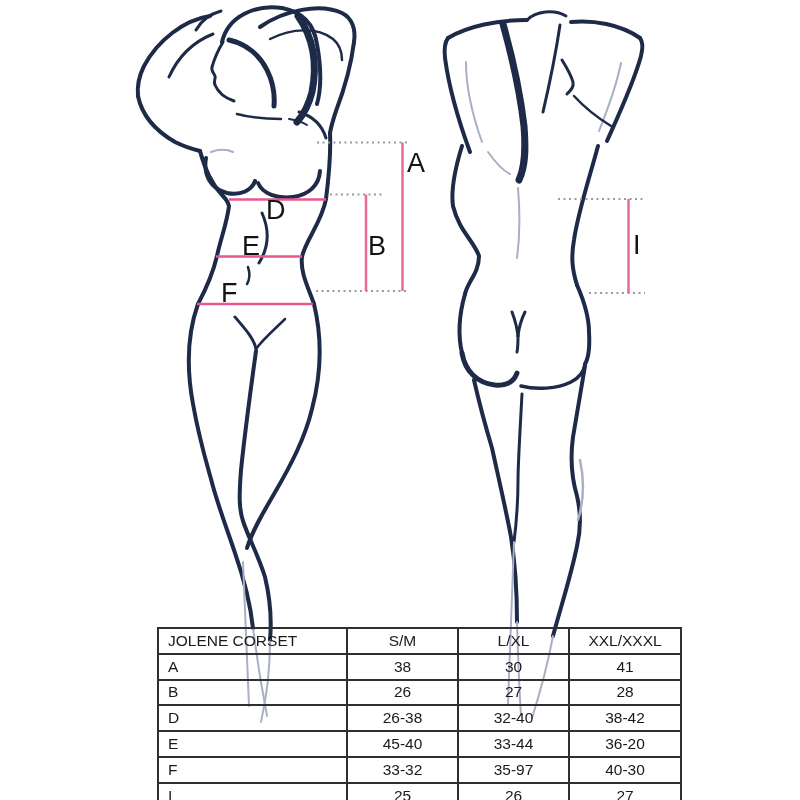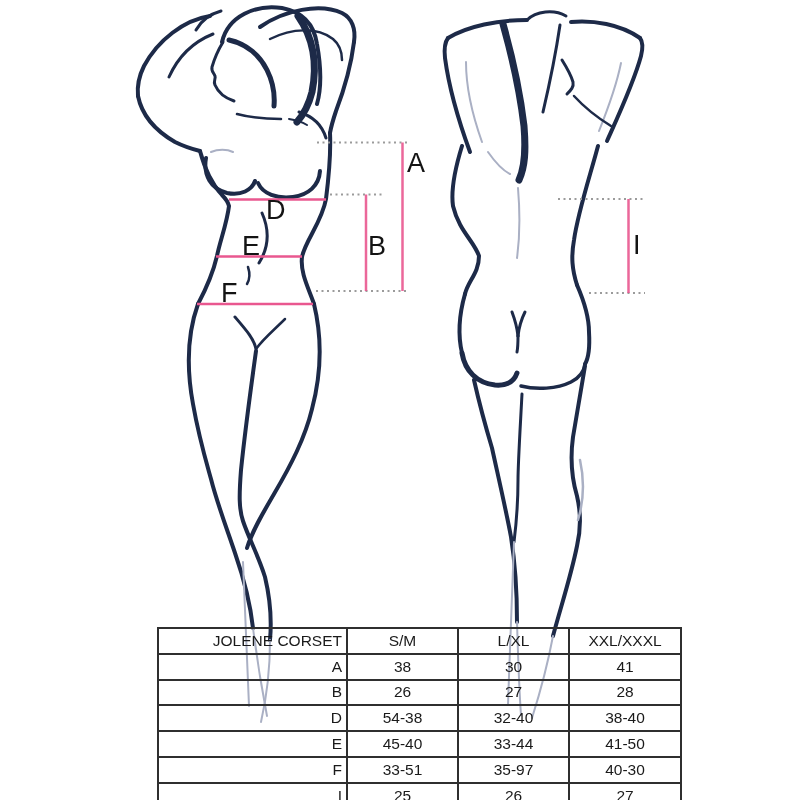--- a/index.html
+++ b/index.html
@@ -40,21 +40,21 @@
   table.size-table{
     position:absolute;left:157px;top:627px;width:523px;height:167px;
     border-collapse:collapse;table-layout:fixed;background:transparent;
     font-size:15.5px;color:#1a1a1a;
   }
   table.size-table th,table.size-table td{
     border:2px solid var(--table-border);
     padding:0 4px;text-align:center;font-weight:400;height:23.8px;
     overflow:hidden;white-space:nowrap;
   }
-  table.size-table .c-first{text-align:right;padding-left:9px;}
+  table.size-table .c-first{text-align:left;padding-left:9px;}
 </style>
 </head>
 <body>
 
 <div class="stage">
 
   <svg width="800" height="800" viewBox="0 0 800 800">
 
     <g>
       <path class="s w4" d="M 222,42 C 228,16 256,4 282,8 C 303,12 314,24 317,44 C 321,66 322,86 317,104"></path>
@@ -168,33 +168,33 @@
           <td>41</td>
         </tr>
         <tr>
           <th class="c-first">B</th>
           <td>26</td>
           <td>27</td>
           <td>28</td>
         </tr>
         <tr>
           <th class="c-first">D</th>
-          <td>54-38</td>
+          <td>26-38</td>
           <td>32-40</td>
-          <td>38-40</td>
+          <td>38-42</td>
         </tr>
         <tr>
           <th class="c-first">E</th>
           <td>45-40</td>
           <td>33-44</td>
-          <td>41-50</td>
+          <td>36-20</td>
         </tr>
         <tr>
           <th class="c-first">F</th>
-          <td>33-51</td>
+          <td>33-32</td>
           <td>35-97</td>
           <td>40-30</td>
         </tr>
         <tr>
           <th class="c-first">I</th>
           <td>25</td>
           <td>26</td>
           <td>27</td>
         </tr>
       </tbody>

